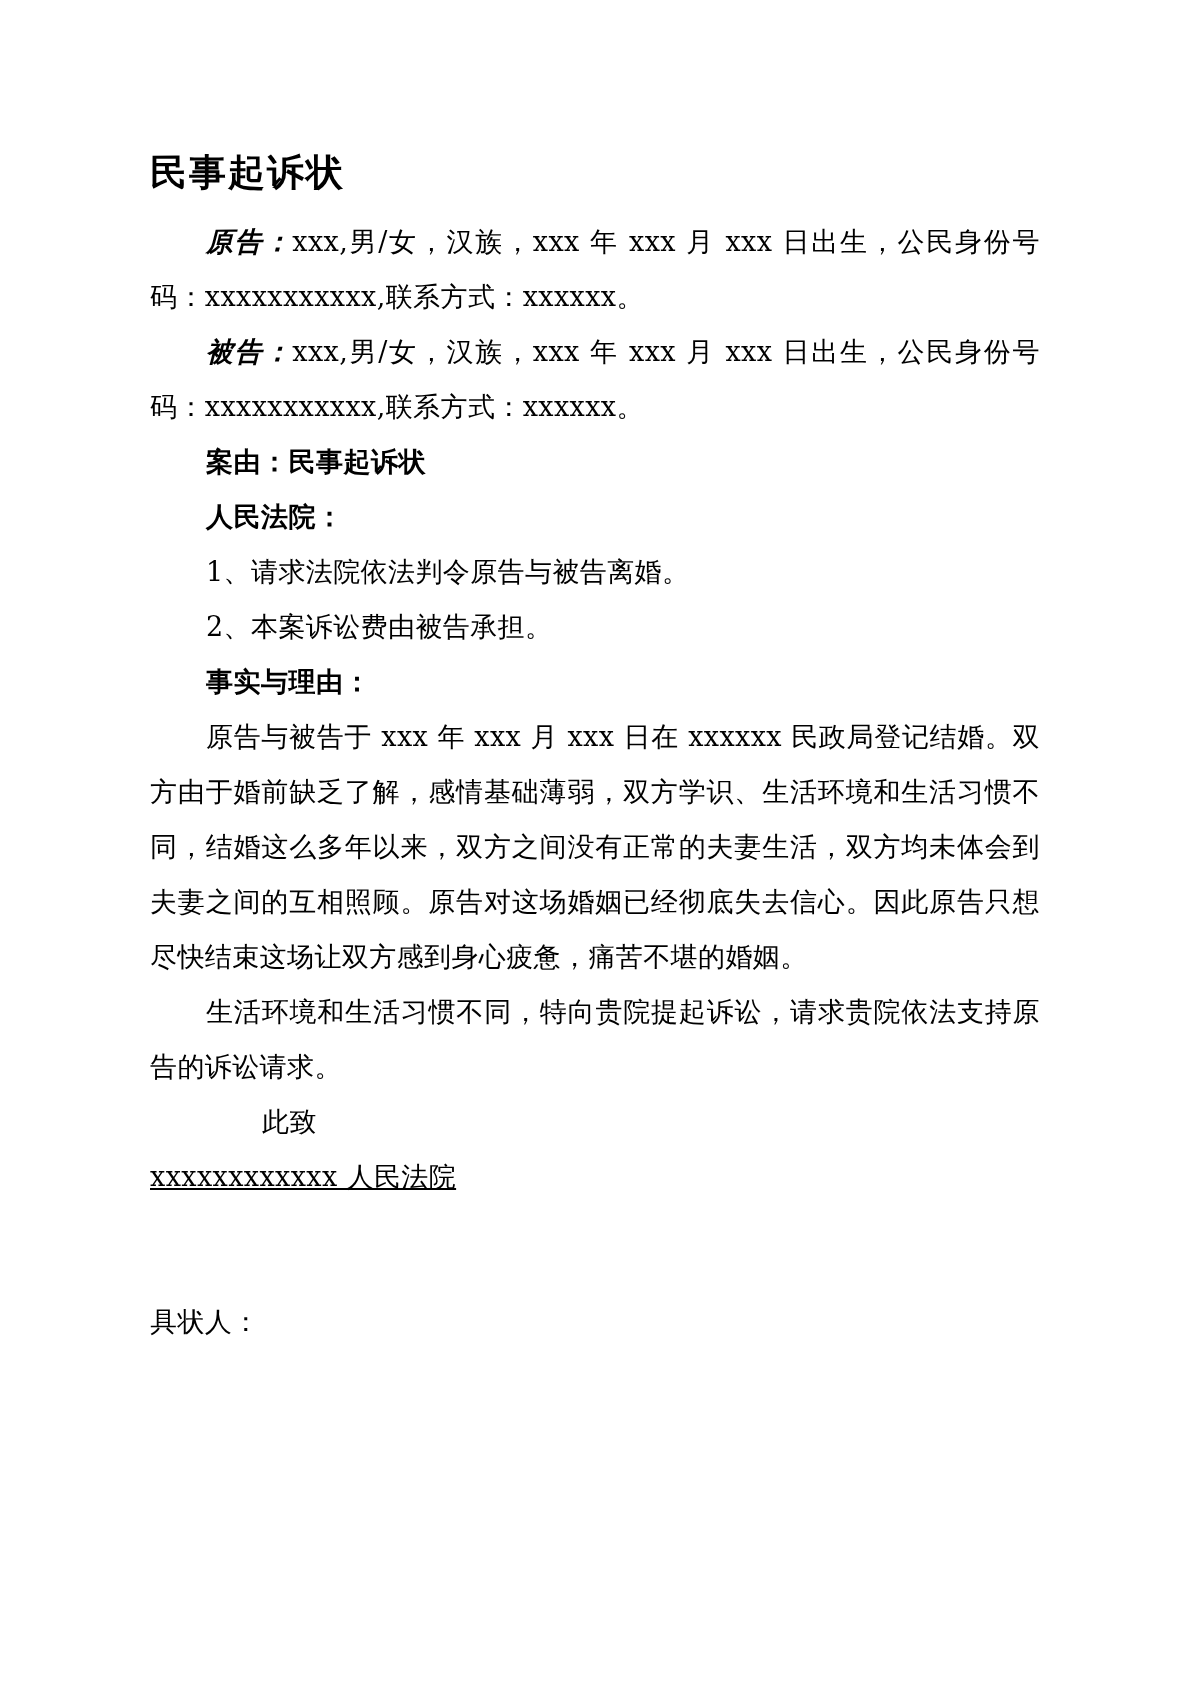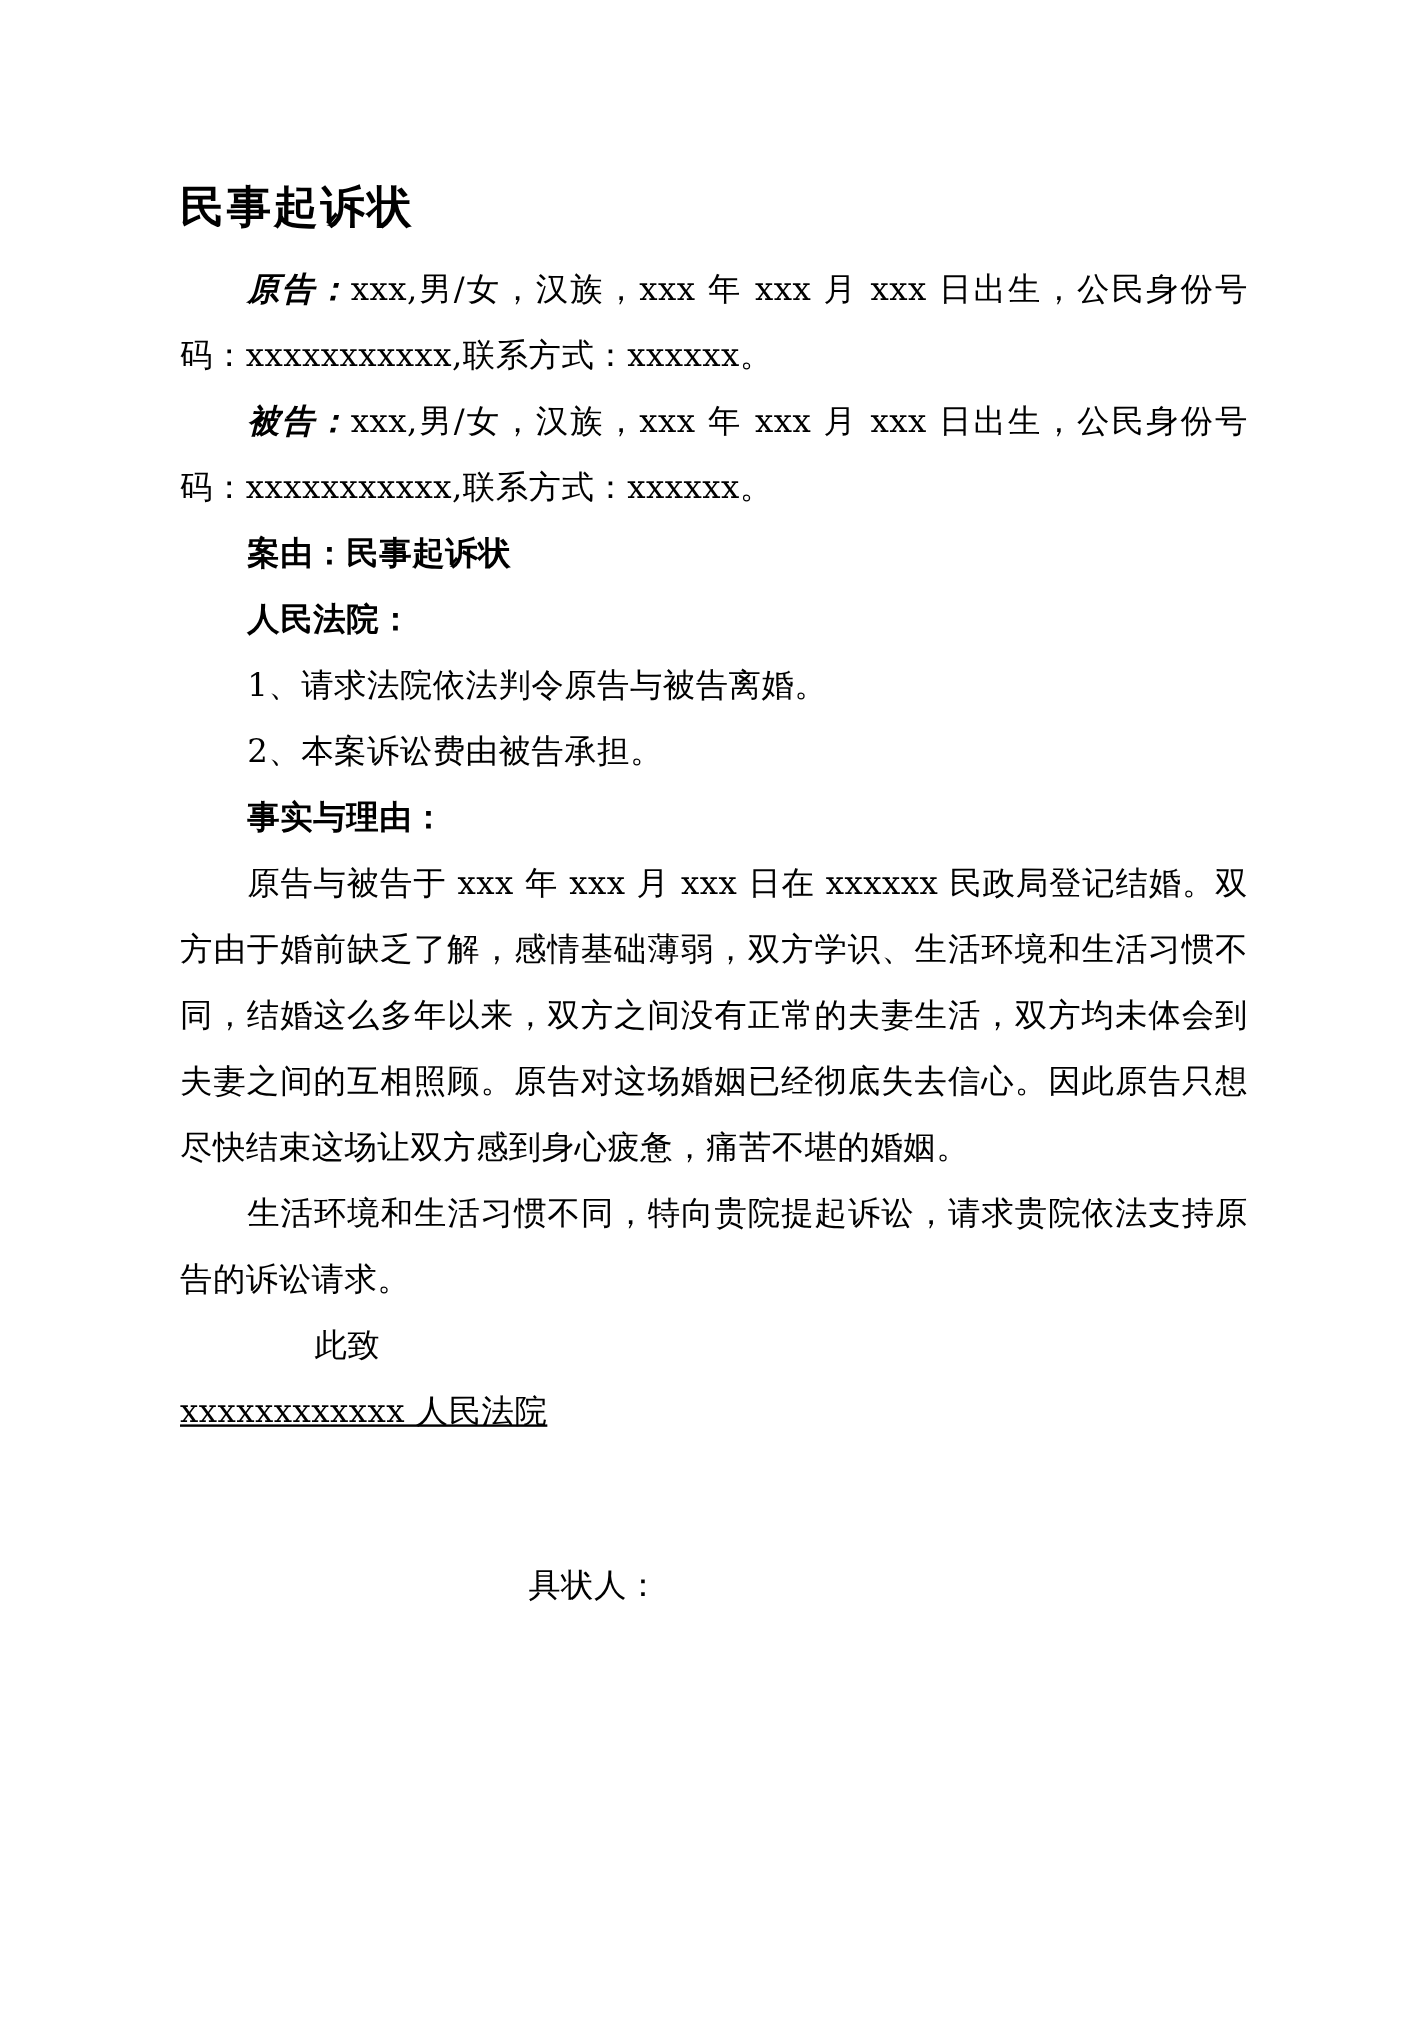--- a/index.html
+++ b/index.html
@@ -73,21 +73,21 @@
     line-height: 55px;
     margin: 0;
     text-indent: 0;
     letter-spacing: 0.4px;
     text-decoration: underline;
   }
   .signature {
     font-size: 27px;
     line-height: 55px;
     margin: 0;
-    text-align: center;
+    text-align: left;
     padding-right: 200px;
     letter-spacing: 0.4px;
   }
   .spacer-lg { height: 90px; }
   .latin { font-family: "DejaVu Serif", "Liberation Serif", serif; }
 </style>
 </head>
 <body>
 
 <div class="page">

